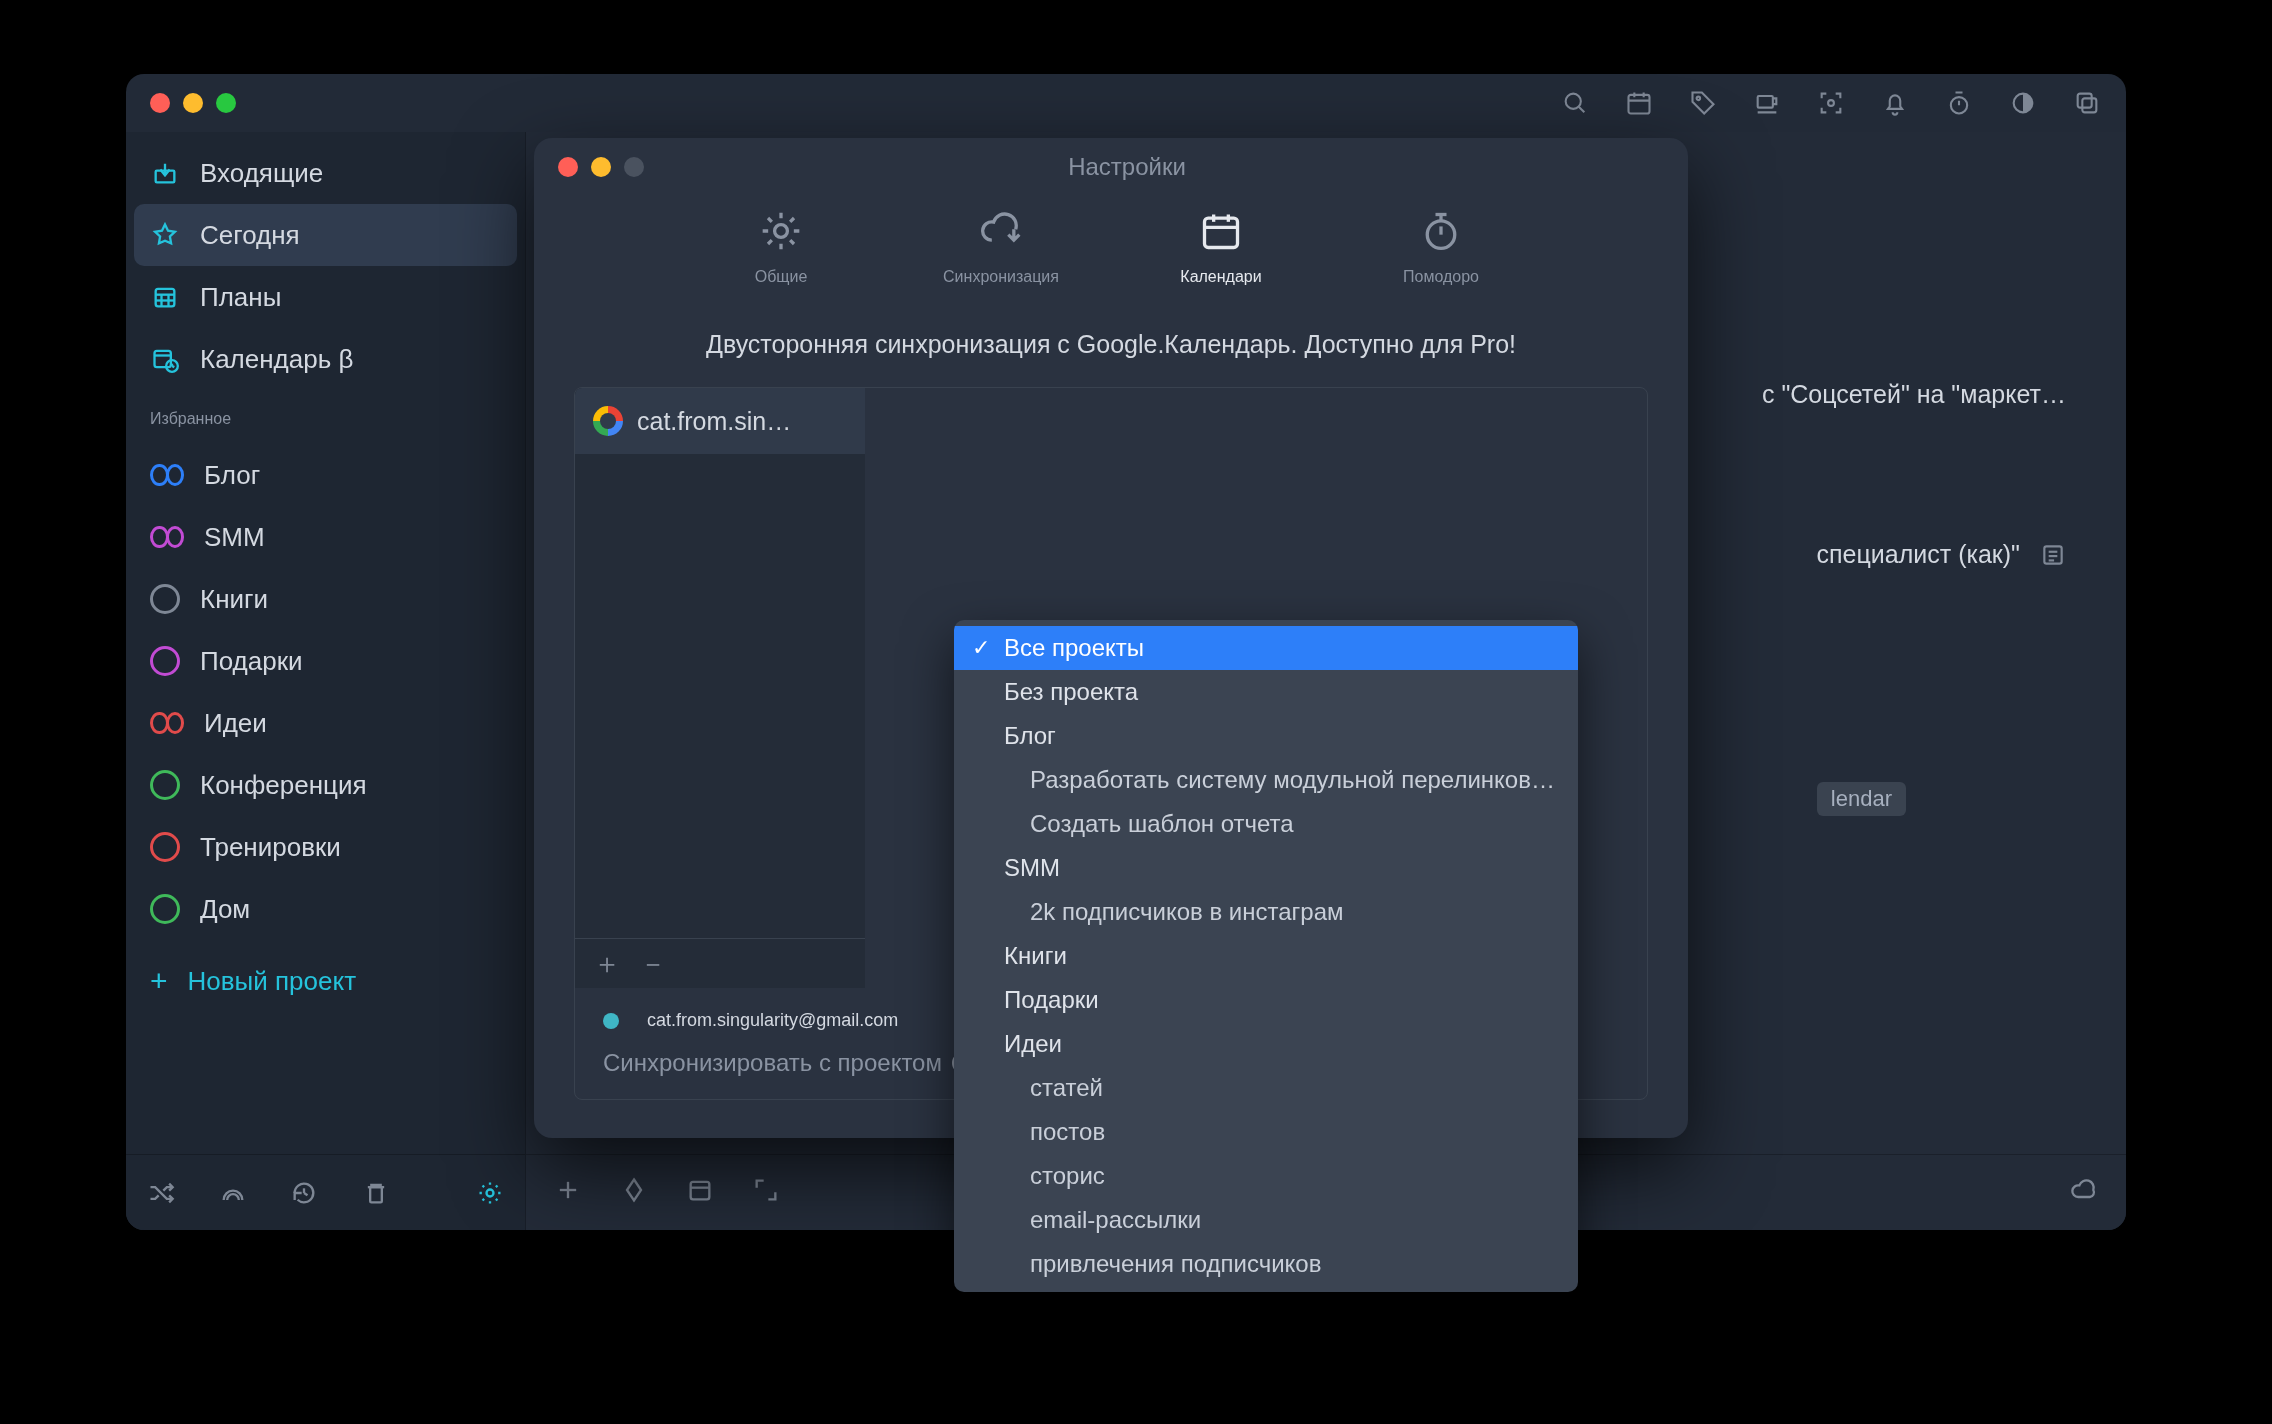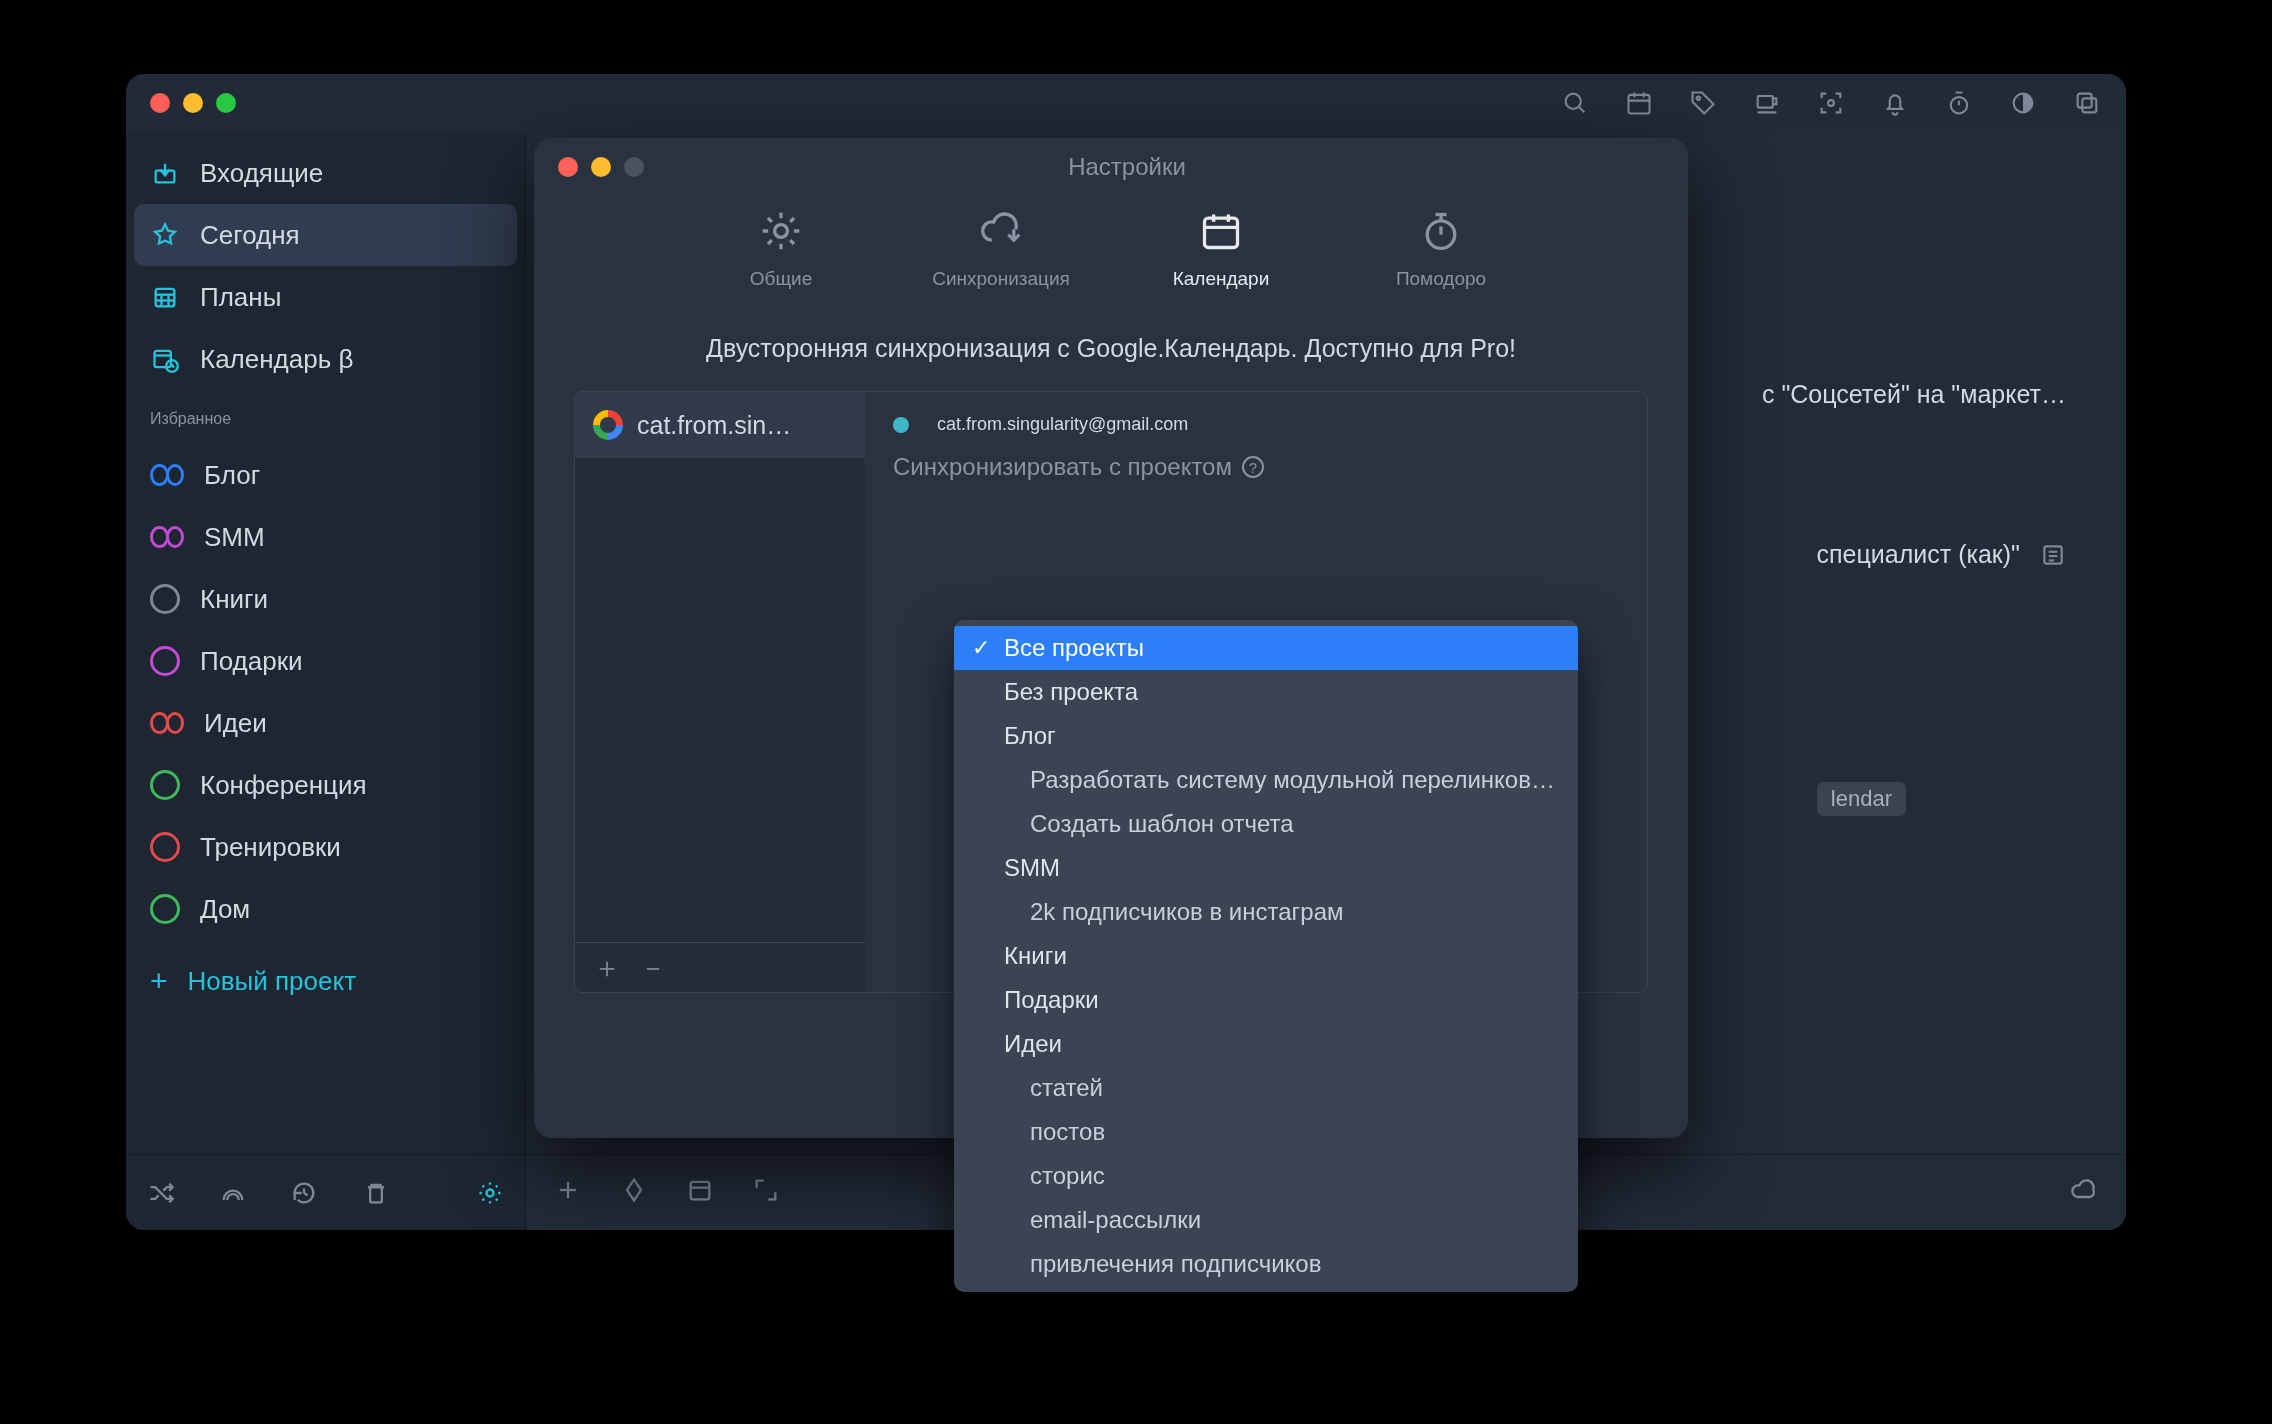--- a/index.html
+++ b/index.html
@@ -151,33 +151,33 @@
     font-size: 24px; color: var(--text-dim); padding-left: 32px;
   }
   .settings-tabs {
     display: flex; justify-content: center;
     gap: 60px;
     padding: 12px 0 26px;
   }
   .settings-tab {
     display: flex; flex-direction: column; align-items: center;
     gap: 14px; cursor: pointer;
-    color: var(--text-dim); font-size: 19px;
+    color: var(--text-dim); font-size: 16px;
     min-width: 160px;
   }
   .settings-tab.active { color: #e6e9ee; }
   .settings-tab .tab-icon { width: 46px; height: 46px; display:flex; align-items:center; justify-content:center; }
   .settings-tab svg { width: 44px; height: 44px; stroke: currentColor; fill: none; stroke-width: 1.8; }
   .settings-body { flex: 1; padding: 0 40px 0; display:flex; flex-direction:column; }
   .settings-note {
     text-align: center; font-size: 25px; color: var(--text-main);
     margin: 18px 0 28px;
   }
   .settings-note .linky { }
-  .account-row { display: flex; border: 1px solid var(--border-dim); border-radius: 8px; overflow: hidden; }
+  .account-row { display: flex; border: 1px solid var(--border-dim); border-radius: 8px; overflow: hidden; flex-direction: column; }
   .account-list {
     width: 290px; background: #242c38;
     display:flex; flex-direction:column;
     min-height: 600px;
     position: relative;
   }
   .account-item {
     display:flex; align-items:center; gap: 14px;
     padding: 18px 18px; font-size: 25px; color: var(--text-main);
     background: #303a4a;

